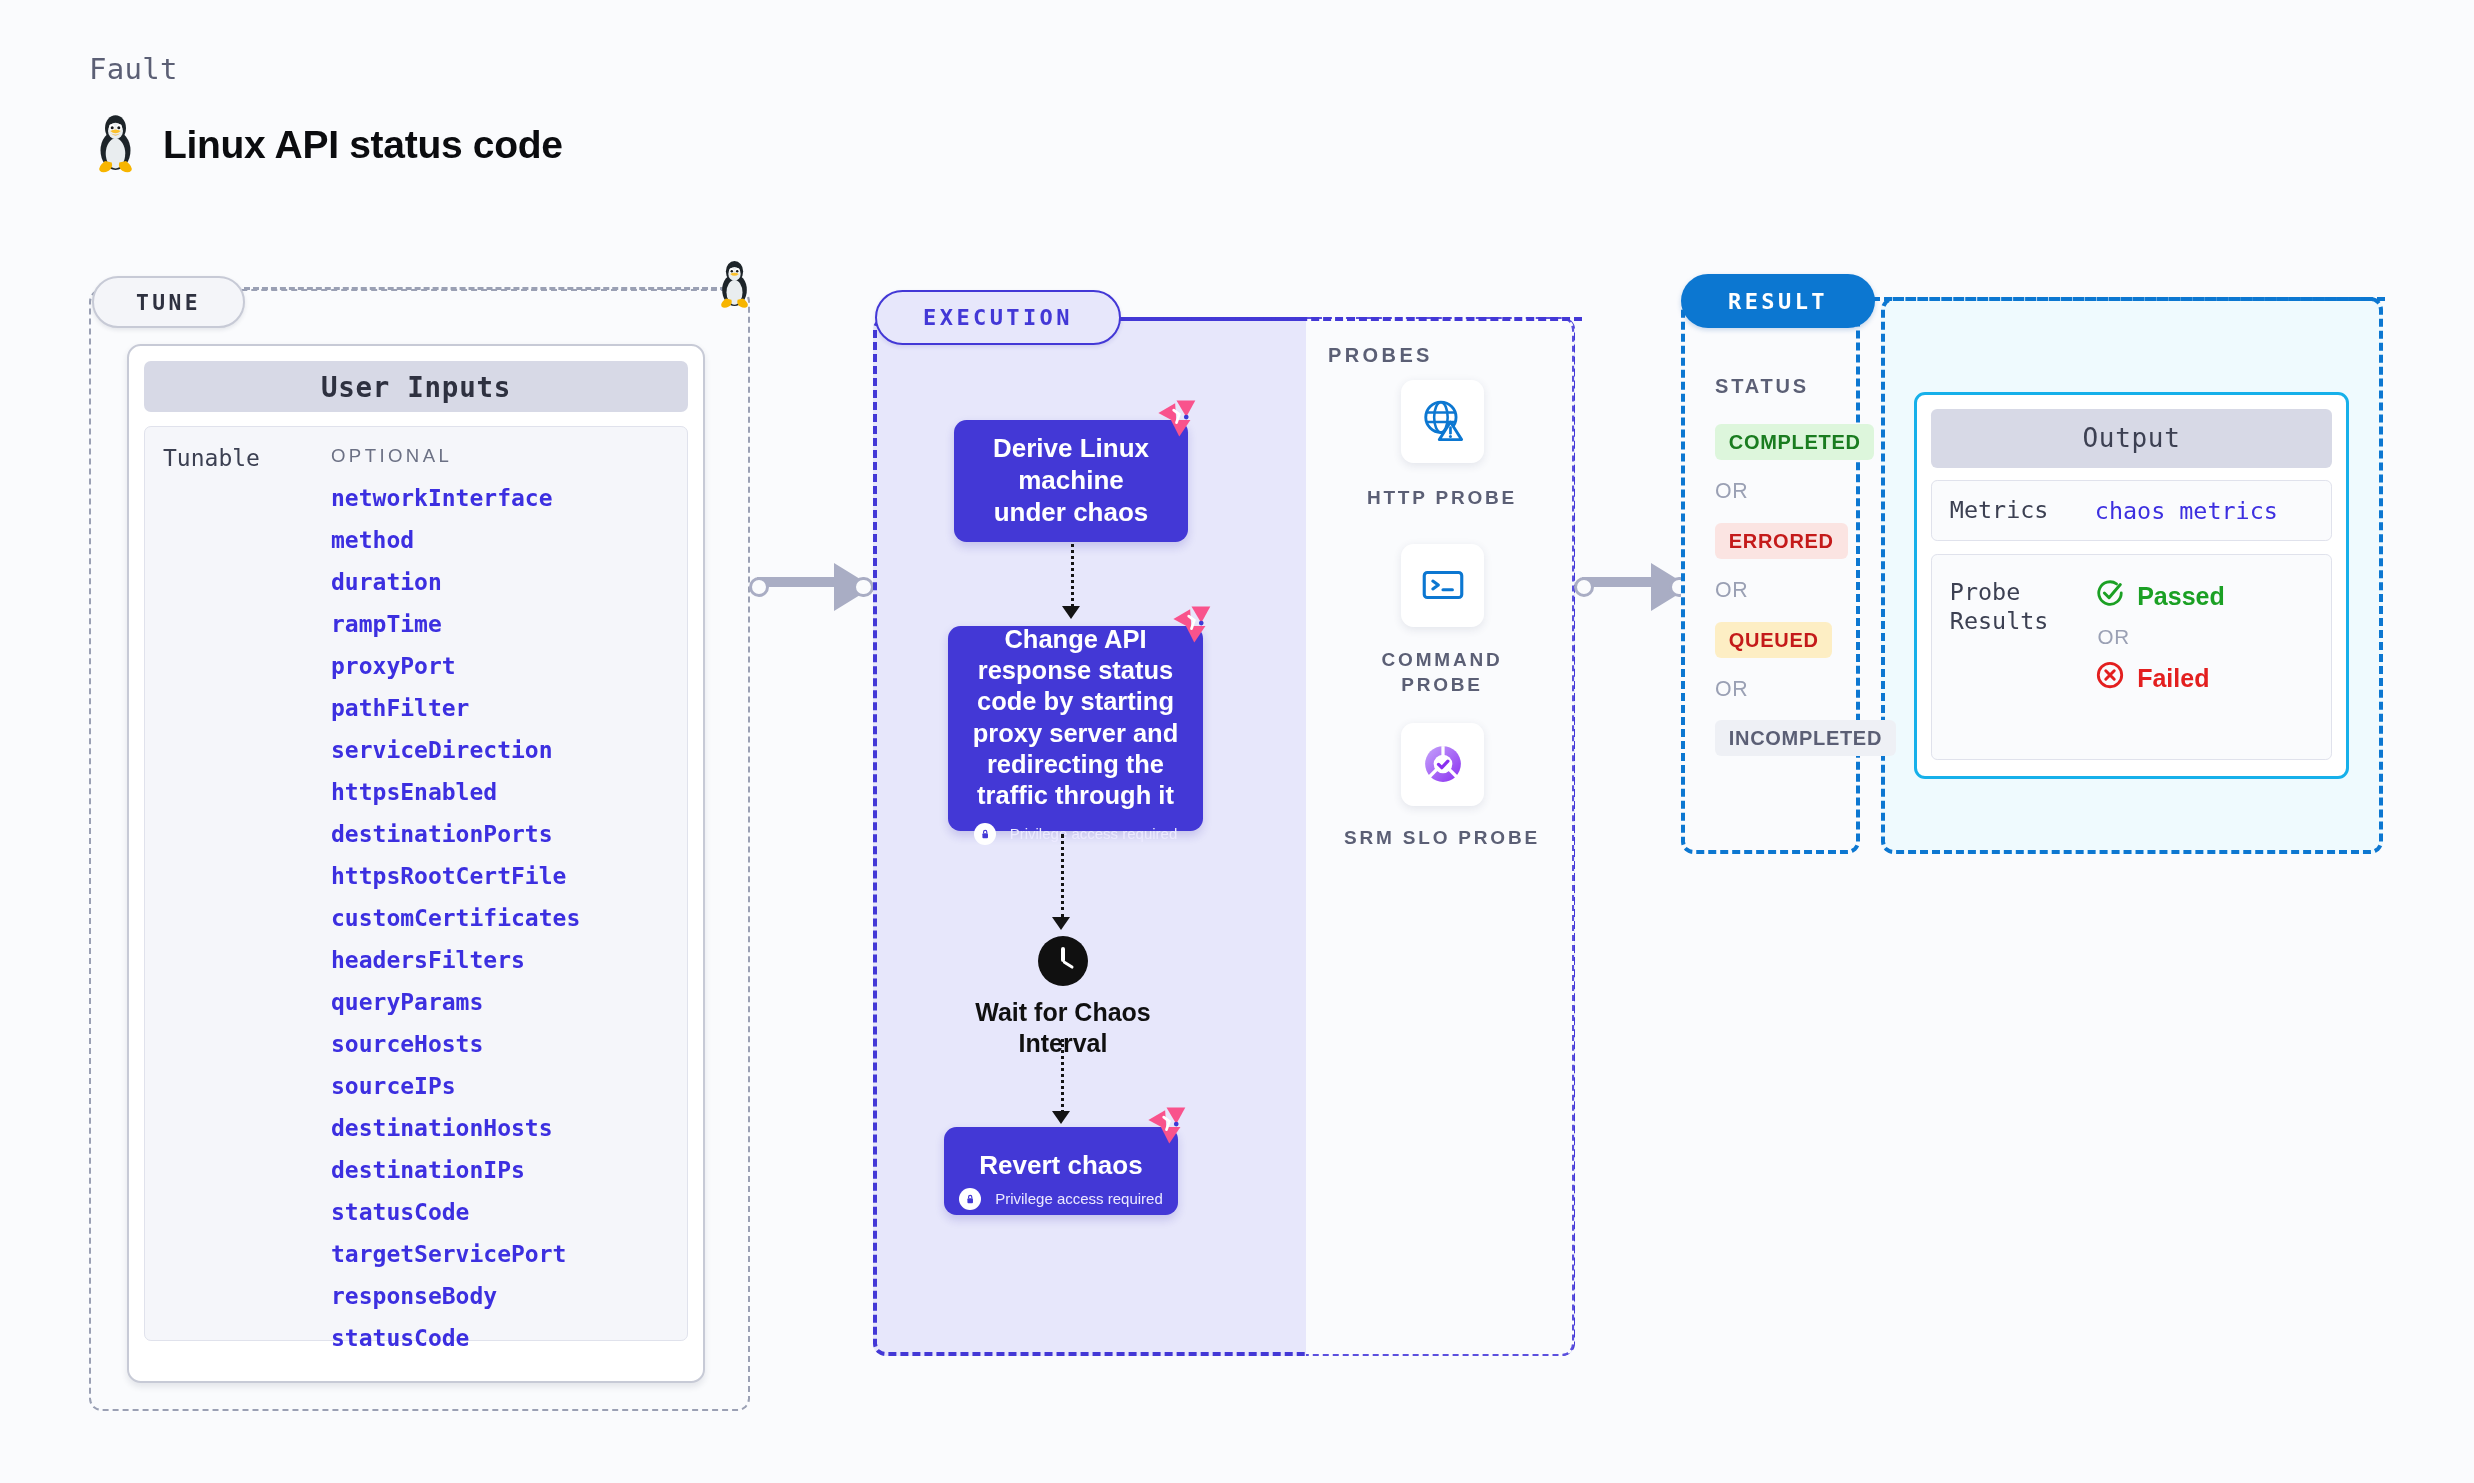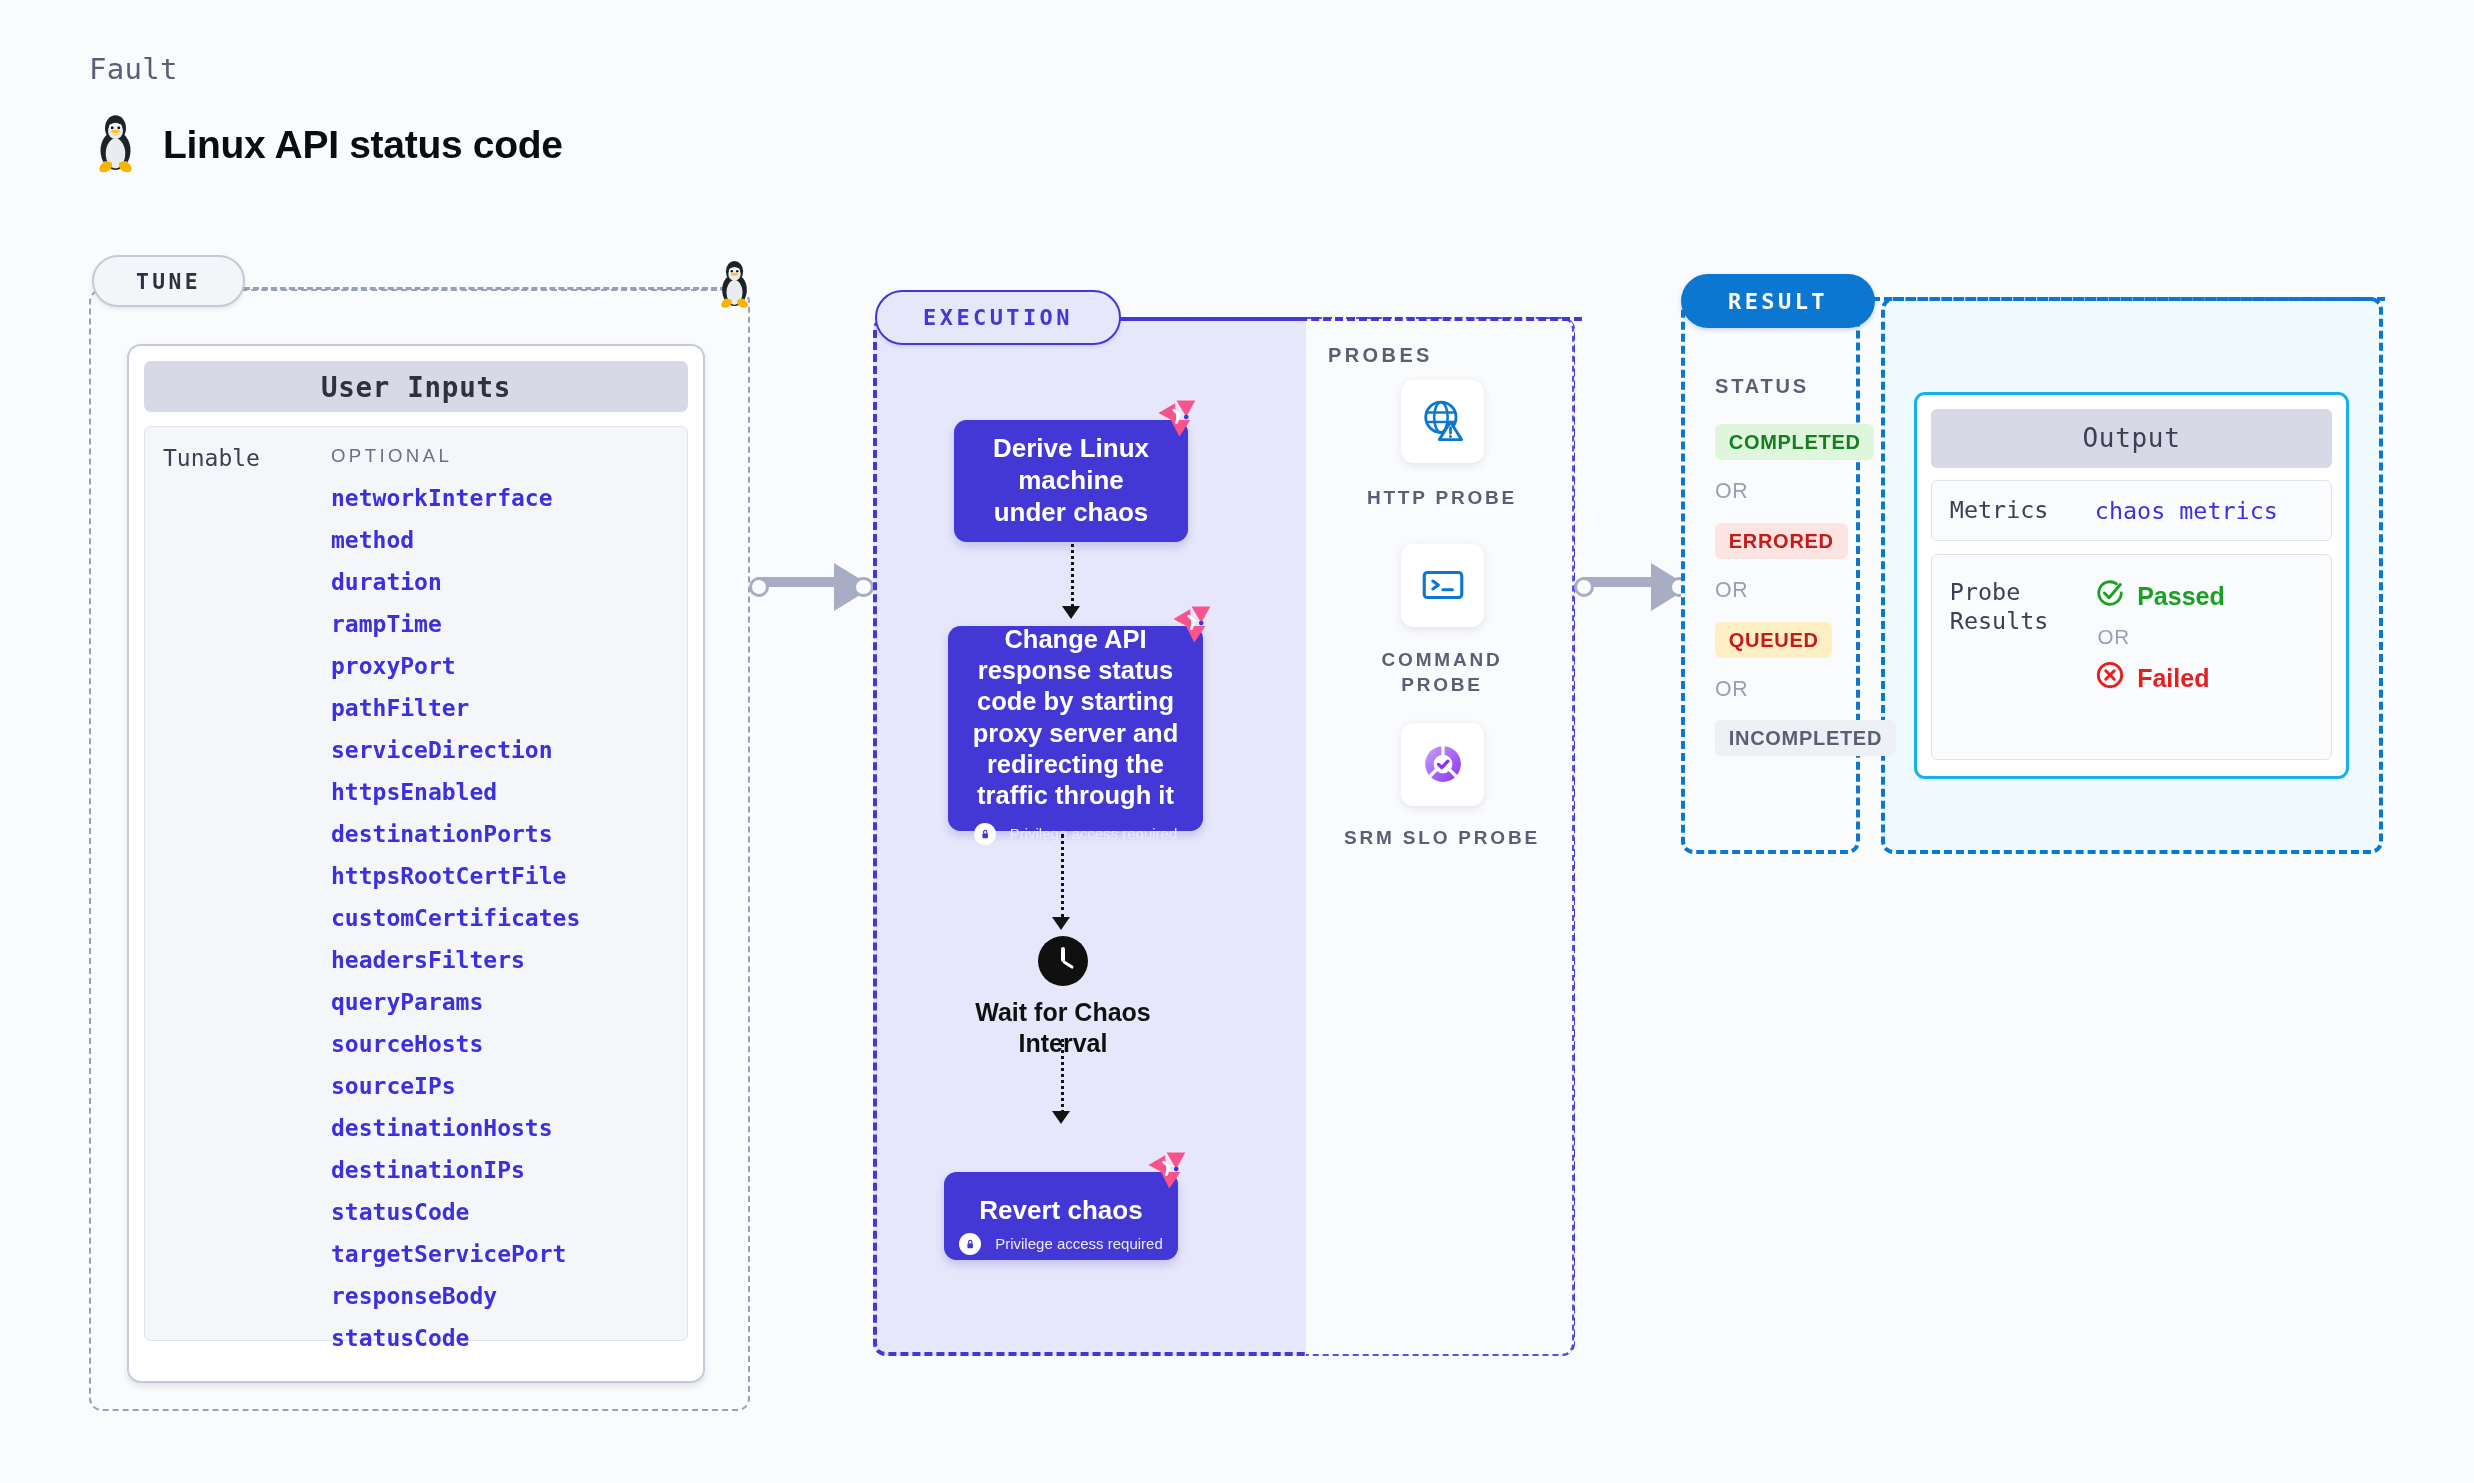--- a/index.html
+++ b/index.html
@@ -21,21 +21,21 @@
   .title-text { font-size: 39px; font-weight: 700; color: #0b0c0f; letter-spacing: -0.3px; }
   .tux { width: 45px; height: 61px; position: relative; }
 
   
   .chip {
     position: absolute; display: flex; align-items: center; justify-content: center;
     font-family: "DejaVu Sans Mono", monospace; font-weight: 700;
     letter-spacing: 3.4px; z-index: 6;
   }
   .chip-tune {
-    left: 92px; top: 255px; width: 153px; height: 52px;
+    left: 92px; top: 276px; width: 153px; height: 52px;
     border-radius: 26px; background: #f4f5f9; border: 2.1px solid #c7cad6;
     color: #2e3140; font-size: 21.3px; box-shadow: 0 2.1px 4.1px rgba(30,35,70,.10);
   }
   .chip-exec {
     left: 875px; top: 290px; width: 246px; height: 55px;
     border-radius: 27.5px; background: #e7e7fb; border: 2.8px solid #4338d6;
     color: #4338d6; font-size: 22px; box-shadow: 0 2.1px 4.1px rgba(40,35,160,.12);
   }
   .chip-result {
     left: 1681px; top: 274px; width: 194px; height: 54px;
@@ -102,21 +102,21 @@
 
   
   .flow-box {
     position: absolute; background: #4338d6; border-radius: 12.4px;
     color: #ffffff; text-align: center; font-weight: 700;
     display: flex; flex-direction: column; align-items: center; justify-content: center;
     box-shadow: 0 4.1px 9.6px rgba(45,35,170,.18);
   }
   .box-derive { left: 954px; top: 420px; width: 234px; height: 122px; font-size: 26px; line-height: 1.22; padding: 0 29px; }
   .box-change { left: 948px; top: 626px; width: 255px; height: 205px; font-size: 25.5px; line-height: 1.22; padding: 12.4px 12.4px 0; }
-  .box-revert { left: 944px; top: 1172px; width: 234px; height: 88px; font-size: 26px; padding-top: 18px; }
+  .box-revert { left: 944px; top: 1127px; width: 234px; height: 88px; font-size: 26px; padding-top: 18px; }
 
   .priv {
     display: flex; align-items: center; gap: 14px;
     font-size: 15px; font-weight: 400; color: #eceaff; margin-top: 12.4px;
   }
   .lock-ic {
     width: 22px; height: 22px; border-radius: 50%; background: #ffffff;
     display: flex; align-items: center; justify-content: center; flex: 0 0 22px;
   }
 

